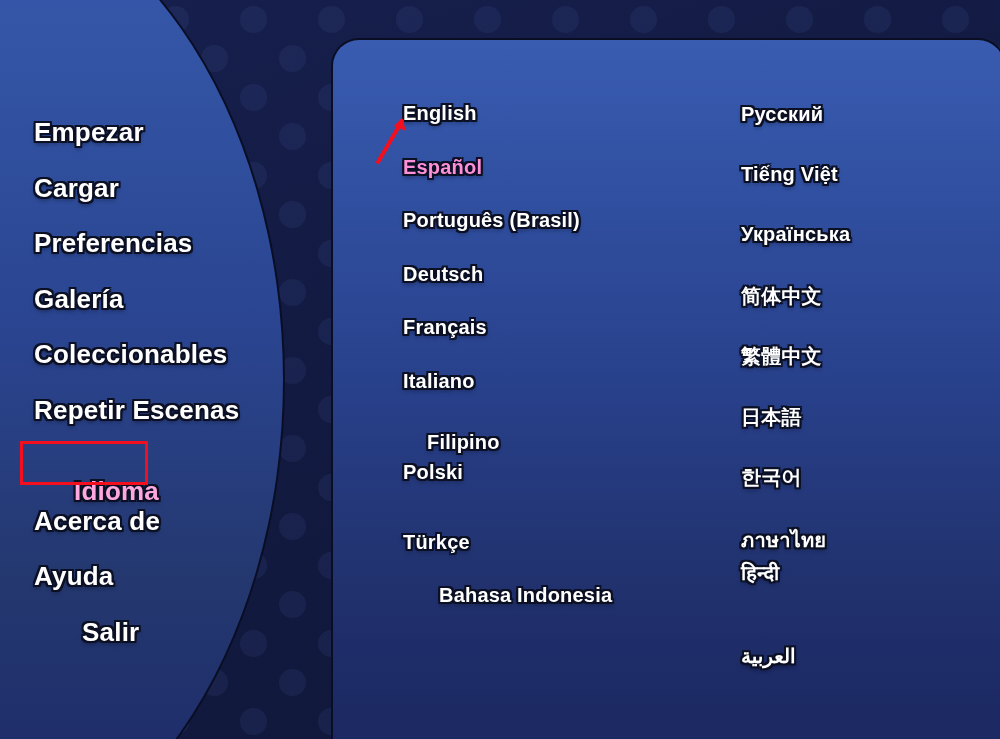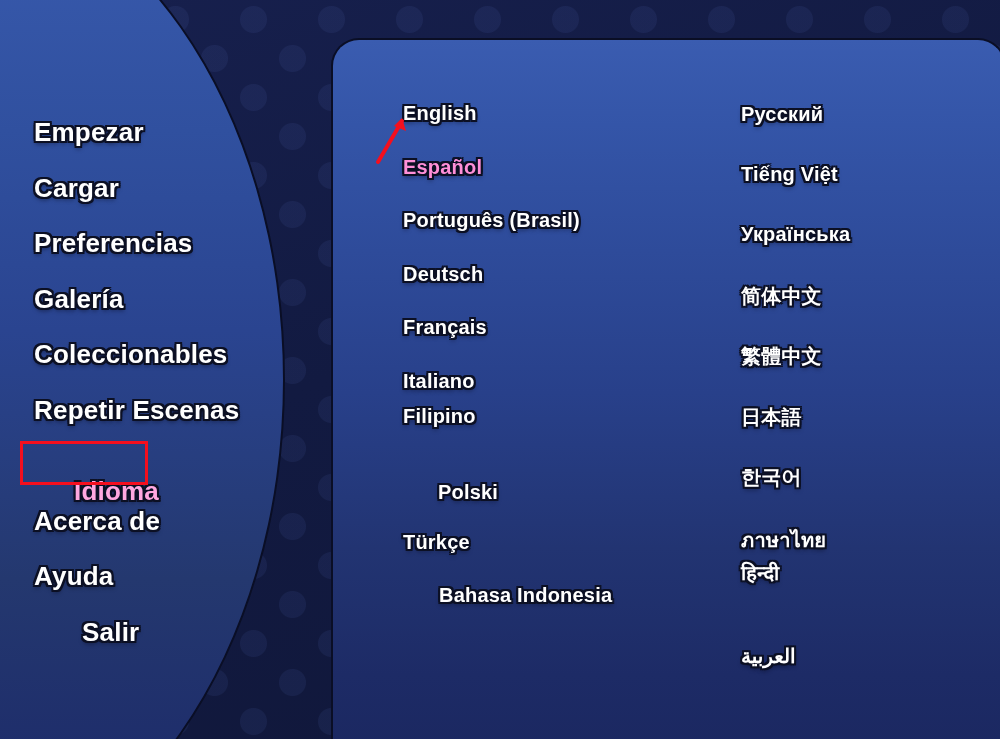--- a/index.html
+++ b/index.html
@@ -156,22 +156,22 @@
     </div>
 
   <div id="lang-panel">
     <div class="lang-col" id="lang-col-left">
         <div class="lang-item" style="top: 62px;">English</div>
         <div class="lang-item selected" style="top: 115.6px;">Español</div>
         <div class="lang-item" style="top: 169.2px;">Português (Brasil)</div>
         <div class="lang-item" style="top: 222.8px;">Deutsch</div>
         <div class="lang-item" style="top: 276.4px;">Français</div>
         <div class="lang-item" style="top: 330px;">Italiano</div>
-        <div class="lang-item" style="top: 365px;">Filipino</div>
-        <div class="lang-item" style="top: 441px; margin-left: 35px;">Polski</div>
+        <div class="lang-item" style="top: 391px; margin-left: 24px;">Filipino</div>
+        <div class="lang-item" style="top: 421px;">Polski</div>
         <div class="lang-item" style="top: 490.8px;">Türkçe</div>
         <div class="lang-item" style="top: 544.4px; padding-left: 36px;">Bahasa Indonesia</div>
       </div>
     <div class="lang-col" id="lang-col-right">
         <div class="lang-item" style="top: 63px;">Русский</div>
         <div class="lang-item" style="top: 123.1px;">Tiếng Việt</div>
         <div class="lang-item" style="top: 183.2px;">Українська</div>
         <div class="lang-item" style="top: 243.3px;">简体中文</div>
         <div class="lang-item" style="top: 303.4px;">繁體中文</div>
         <div class="lang-item" style="top: 363.5px;">日本語</div>

